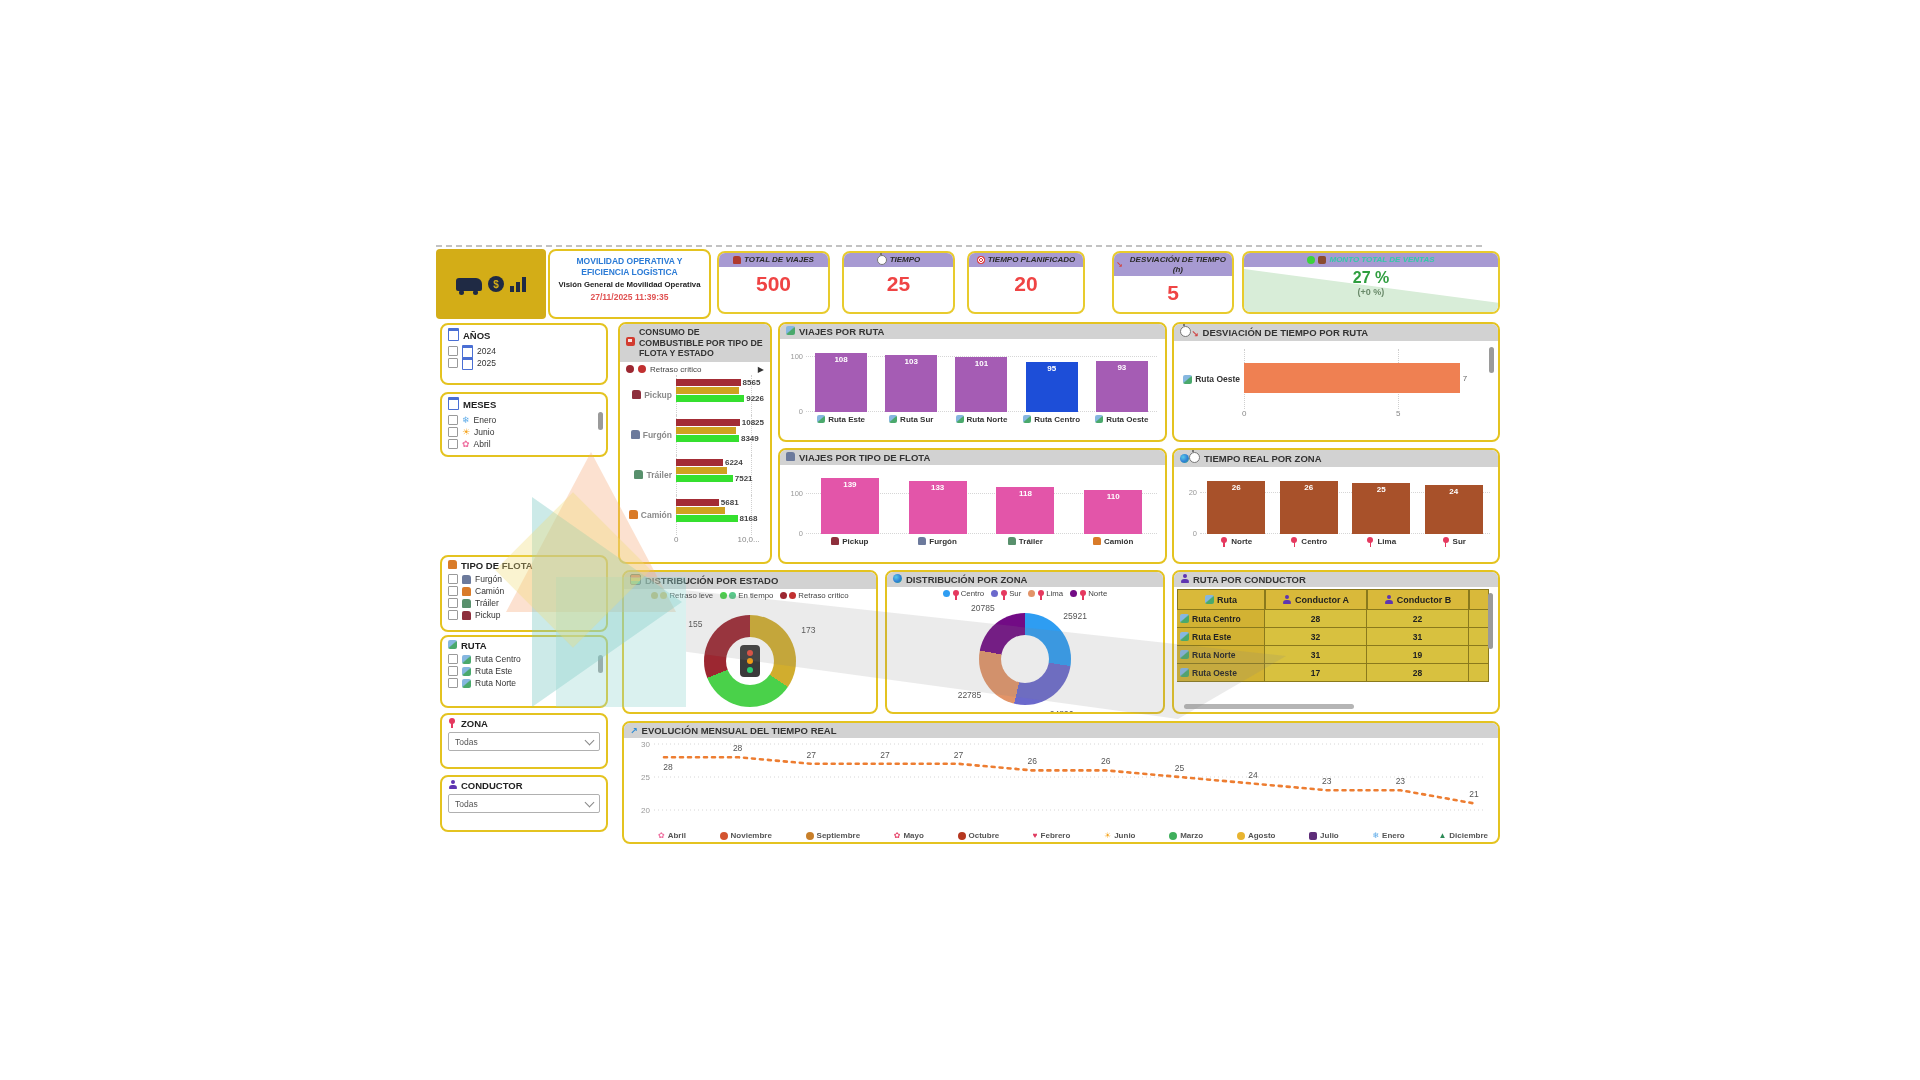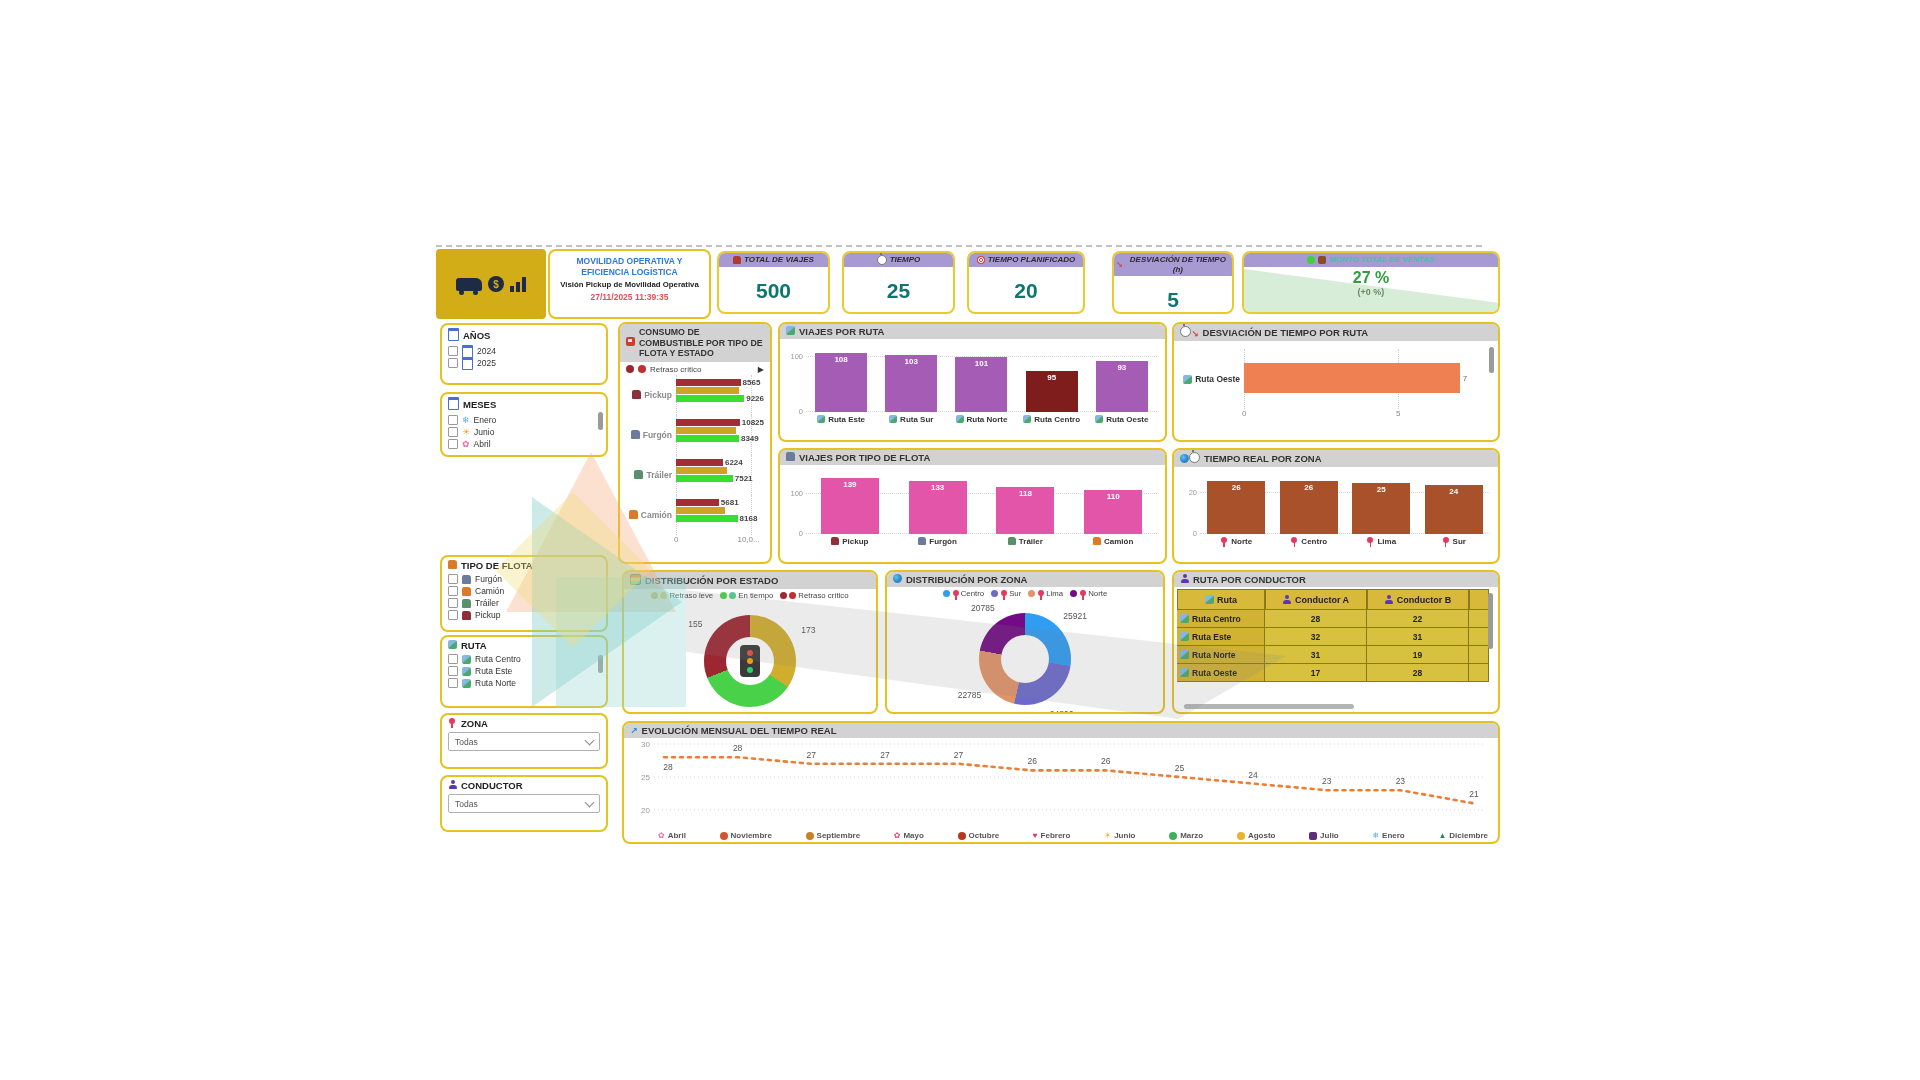--- a/index.html
+++ b/index.html
@@ -21,21 +21,21 @@
   .card{background:#fff;border:2px solid #e4c320;border-radius:8px;}
   #hdr-title{left:112px;top:2px;width:163px;height:70px;text-align:center;padding-top:5px;box-sizing:border-box;}
   #hdr-title .t1{color:#2b7bd6;font-weight:bold;font-size:8.5px;line-height:1.25;}
   #hdr-title .t2{color:#222;font-weight:bold;font-size:7.8px;margin-top:3px;}
   #hdr-title .t3{color:#e05252;font-weight:bold;font-size:8.5px;margin-top:3px;}
 
   .kpi{position:absolute;top:4px;height:63px;background:#fff;border:2px solid #e8cb2d;border-radius:8px;
     box-sizing:border-box;overflow:hidden;}
   .kpi-h{background:#a79ad2;font-style:italic;font-weight:bold;font-size:8px;color:#2a2a2a;
     text-align:center;padding:2px 2px;line-height:1.2;display:flex;align-items:center;justify-content:center;gap:3px;}
-  .kpi-v{font-size:21px;font-weight:bold;color:#0f766e;text-align:center;margin-top:12px;}
+  .kpi-v{font-size:21px;font-weight:bold;color:#ef4444;text-align:center;margin-top:5px;}
   .kpi-v.small{font-size:16px;color:#2f9e3f;margin-top:2px;}
   .kpi-d{font-size:9px;color:#6a8a6a;text-align:center;font-weight:bold;}
   .kpi-tri{position:absolute;left:0;top:16px;width:100%;height:47px;background:#d8edd8;
     clip-path:polygon(0 0,100% 72%,100% 100%,0 100%);}
 
   
   .fbox{left:4px;width:168px;background:#fff;border:2px solid #e4c320;border-radius:8px;box-sizing:border-box;
     padding:3px 6px;overflow:hidden;}
   .ftitle{display:flex;align-items:center;gap:4px;font-weight:bold;font-size:9.5px;color:#222;}
   .fbody{margin-top:2px;}
@@ -152,21 +152,21 @@
     <span class="lg-bars">
         <i></i>
         <i></i>
         <i></i>
       </span>
   </div>
   <div id="hdr-title" class="abs card">
     <div class="t1">
       <span>MOVILIDAD OPERATIVA Y</span><br><span>EFICIENCIA LOGÍSTICA</span>
     </div>
-    <div class="t2">Visión Pickup de Movilidad Operativa</div>
+    <div class="t2">Visión General de Movilidad Operativa</div>
     <div class="t3">27/11/2025 11:39:35</div>
   </div>
   <div id="kpis">
       <div class="kpi" style="left: 281px; width: 113px;">
         <div class="kpi-h">
           <span class="mi sh-truck" style="background: rgb(176, 58, 46); width: 8px; height: 8px;"></span>
           <span>TOTAL DE VIAJES</span>
         </div>
         <div class="kpi-v" style="position: relative;">500</div>
       </div>
@@ -447,21 +447,21 @@
               <div class="vbar-rect" style="width: 52px; height: 56.5656px; background: rgb(165, 92, 180);">
                 <b>103</b>
               </div>
             </div>
             <div class="vbar-col">
               <div class="vbar-rect" style="width: 52px; height: 55.4672px; background: rgb(165, 92, 180);">
                 <b>101</b>
               </div>
             </div>
             <div class="vbar-col">
-              <div class="vbar-rect" style="width: 52px; height: 41px; background: #7f1d1d;">
+              <div class="vbar-rect" style="width: 52px; height: 50px; background: #1d4ed8;">
                 <b>95</b>
               </div>
             </div>
             <div class="vbar-col">
               <div class="vbar-rect" style="width: 52px; height: 51.0738px; background: rgb(165, 92, 180);">
                 <b>93</b>
               </div>
             </div>
           </div>
           <div class="vcats">

